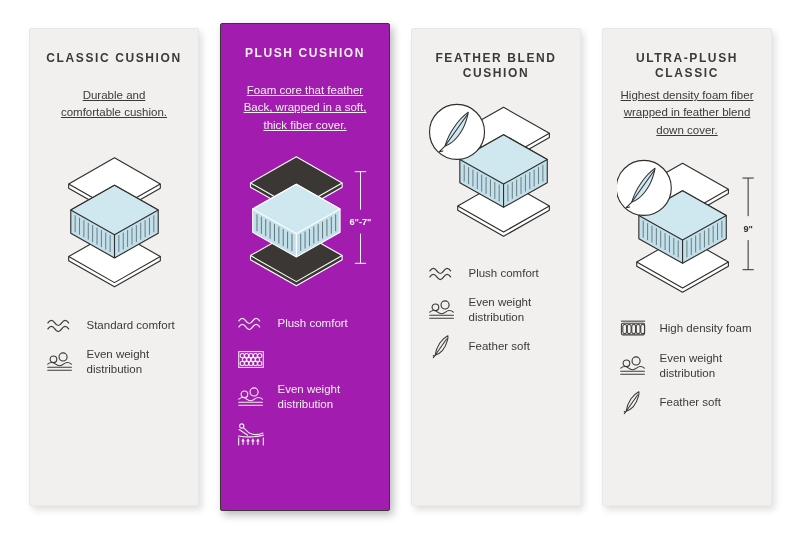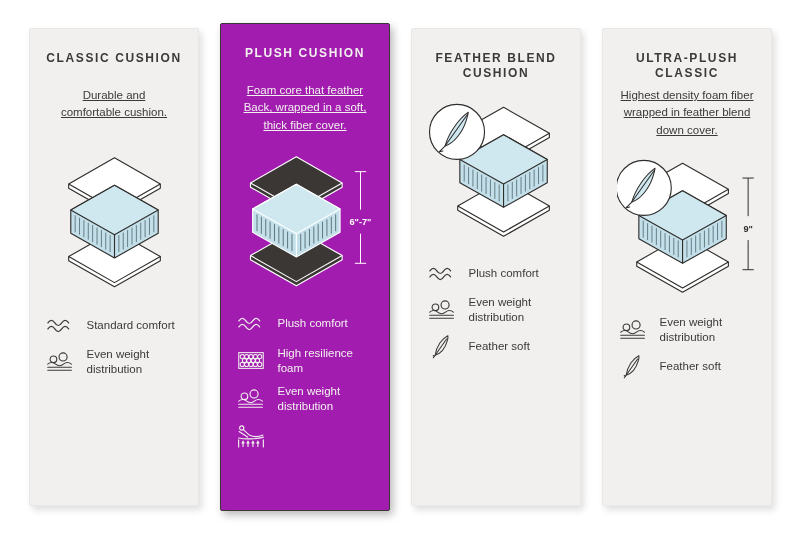--- a/index.html
+++ b/index.html
@@ -209,21 +209,20 @@
             </svg>
           </span>
         <span class="feat-label">Plush comfort</span>
       </li>
       <li class="feat">
         <span class="fi-box">
           <svg class="fi" width="28" height="21" viewBox="0 0 32 24">
               <use href="#sym-resilience"></use>
             </svg>
           </span>
-        <span class="feat-label">High resilience foam</span>
       </li>
       <li class="feat">
         <span class="fi-box">
           <svg class="fi" width="28" height="21" viewBox="0 0 32 24">
               <use href="#sym-weight"></use>
             </svg>
           </span>
         <span class="feat-label">Even weight distribution</span>
       </li>
       <li class="feat">
@@ -292,20 +291,28 @@
           <line x1="186" y1="28" x2="186" y2="82"></line>
           <line x1="186" y1="116" x2="186" y2="158"></line>
           <line x1="178" y1="158" x2="194" y2="158"></line>
         </g>
         <text class="dim-text" x="186" y="104" text-anchor="middle">9"</text>
       </svg>
     </div>
     <ul class="features">
       <li class="feat">
         <span class="fi-box">
+          <svg class="fi" width="28" height="19" viewBox="0 0 32 22">
+              <use href="#sym-densityfoam"></use>
+            </svg>
+          </span>
+        <span class="feat-label">High density foam</span>
+      </li>
+      <li class="feat">
+        <span class="fi-box">
           <svg class="fi" width="28" height="21" viewBox="0 0 32 24">
               <use href="#sym-weight"></use>
             </svg>
           </span>
         <span class="feat-label">Even weight distribution</span>
       </li>
       <li class="feat">
         <span class="fi-box">
           <svg class="fi" width="20" height="25" viewBox="0 0 24 30">
               <use href="#sym-feather"></use>

